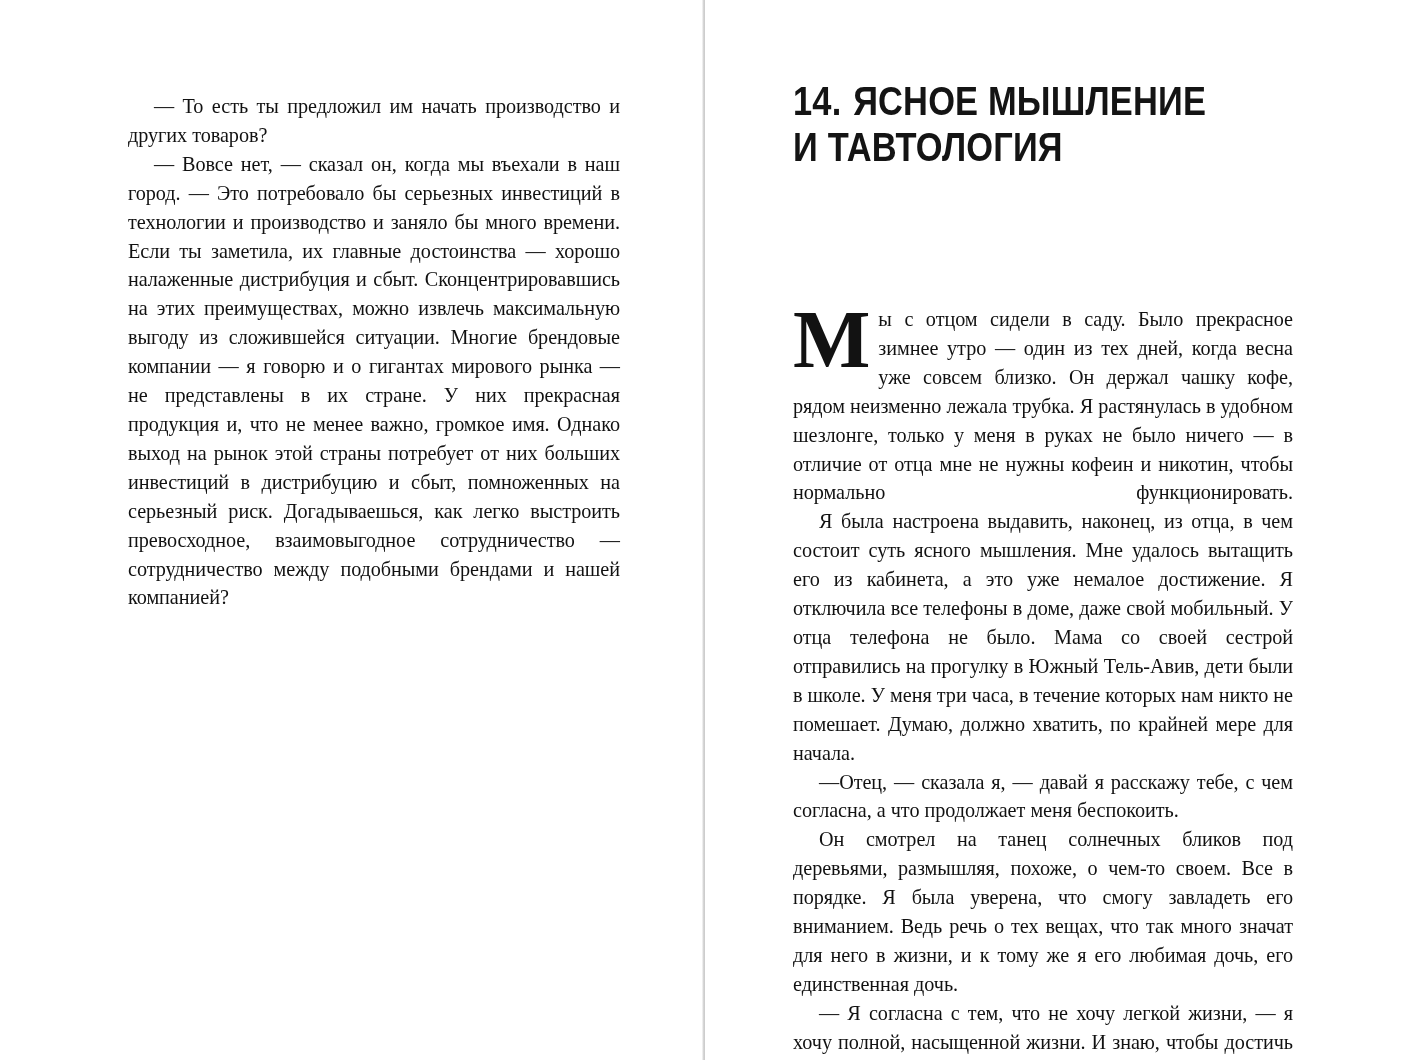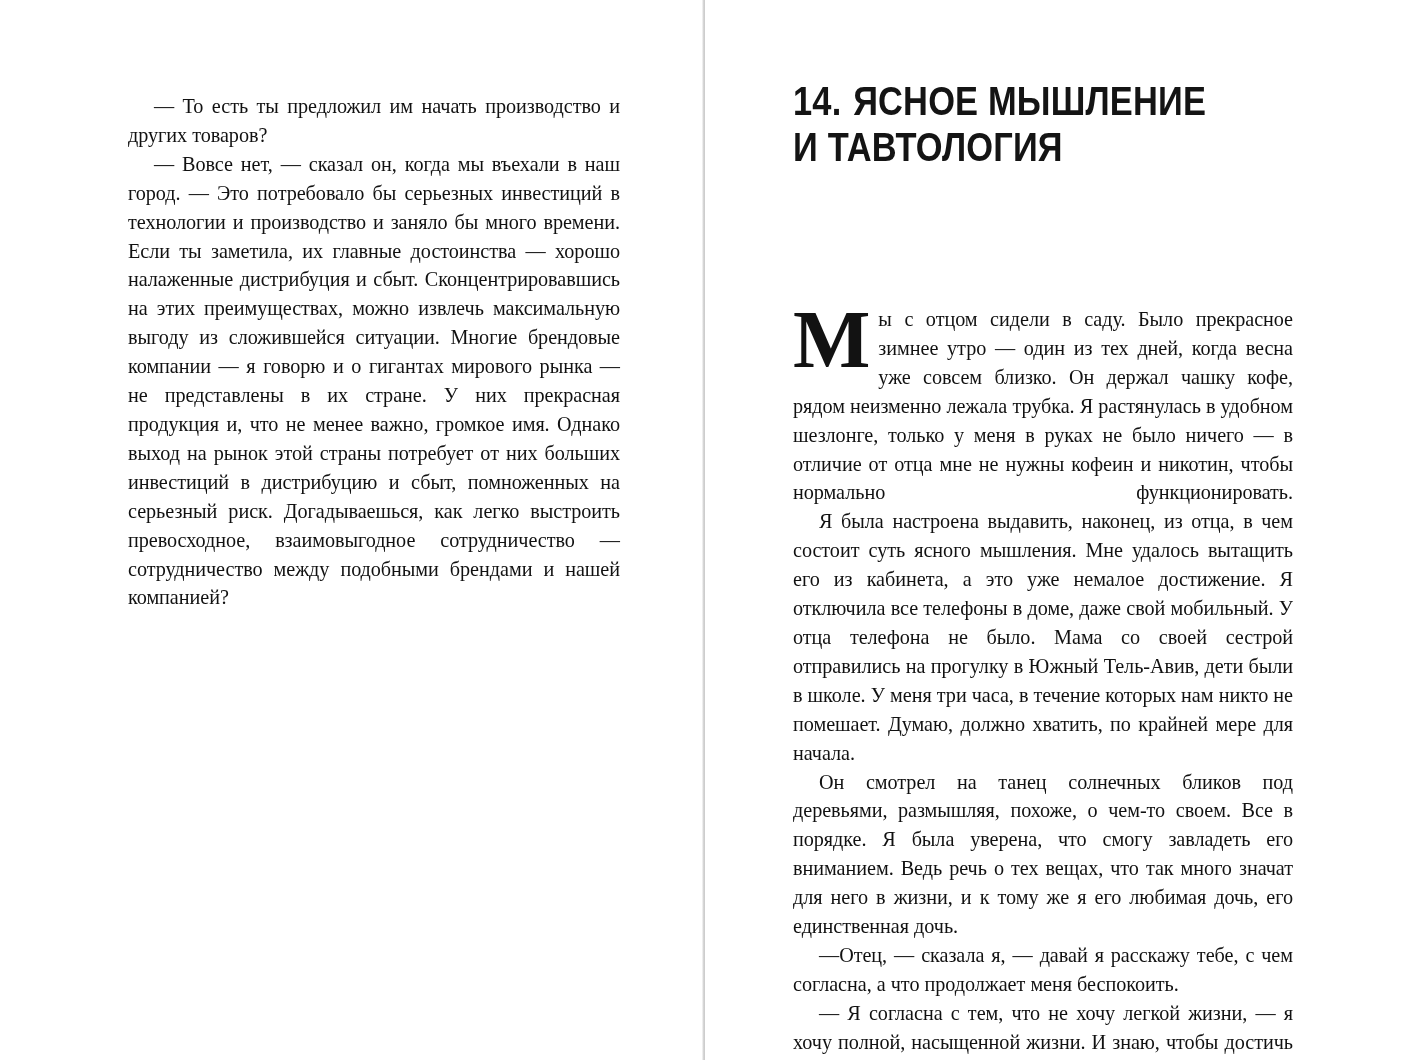--- a/index.html
+++ b/index.html
@@ -140,23 +140,23 @@
       <span class="num">14.</span><span class="ttl">ЯСНОЕ МЫШЛЕНИЕ</span><br>
       <span class="ttl">И ТАВТОЛОГИЯ</span>
     </div>
 
     <div class="column col-right">
 
       <p class="body no-indent force-justify"><span class="dropcap">М</span><span>ы с отцом сидели в саду. Было прекрасное зимнее утро — один из тех дней, когда весна уже совсем близко. Он держал чашку кофе, рядом неизменно ле­жала трубка. Я растянулась в удобном шезлонге, только у меня в руках не было ничего — в отличие от отца мне не нужны кофеин и никотин, чтобы нормально функционировать.</span></p>
 
       <p class="body force-justify">Я была настроена выдавить, наконец, из отца, в чем со­стоит суть ясного мышления. Мне удалось вытащить его из кабинета, а это уже немалое достижение. Я отключила все телефоны в доме, даже свой мобильный. У отца телефона не было. Мама со своей сестрой отправились на прогулку в Южный Тель-Авив, дети были в школе. У меня три часа, в течение которых нам никто не помешает. Думаю, должно хватить, по крайней мере для начала.</p>
 
+      <p class="body">—Отец, — сказала я, — давай я расскажу тебе, с чем со­гласна, а что продолжает меня беспокоить.</p>
+
       <p class="body">Он смотрел на танец солнечных бликов под деревьями, размышляя, похоже, о чем-то своем. Все в порядке. Я была уверена, что смогу завладеть его вниманием. Ведь речь о тех вещах, что так много значат для него в жизни, и к тому же я его любимая дочь, его единственная дочь.</p>
-
-      <p class="body">—Отец, — сказала я, — давай я расскажу тебе, с чем со­гласна, а что продолжает меня беспокоить.</p>
 
       <p class="body">— Я согласна с тем, что не хочу легкой жизни, — я хочу полной, насыщенной жизни. И знаю, чтобы достичь желае­мого, мне необходим хороший потенциал, который следует развивать. Развивать все возможности, пока я не почувствую, что достигла качественно нового уровня жизни.</p>
 
     </div>
 
   </div>
 
 </div>
 
 </body></html>

